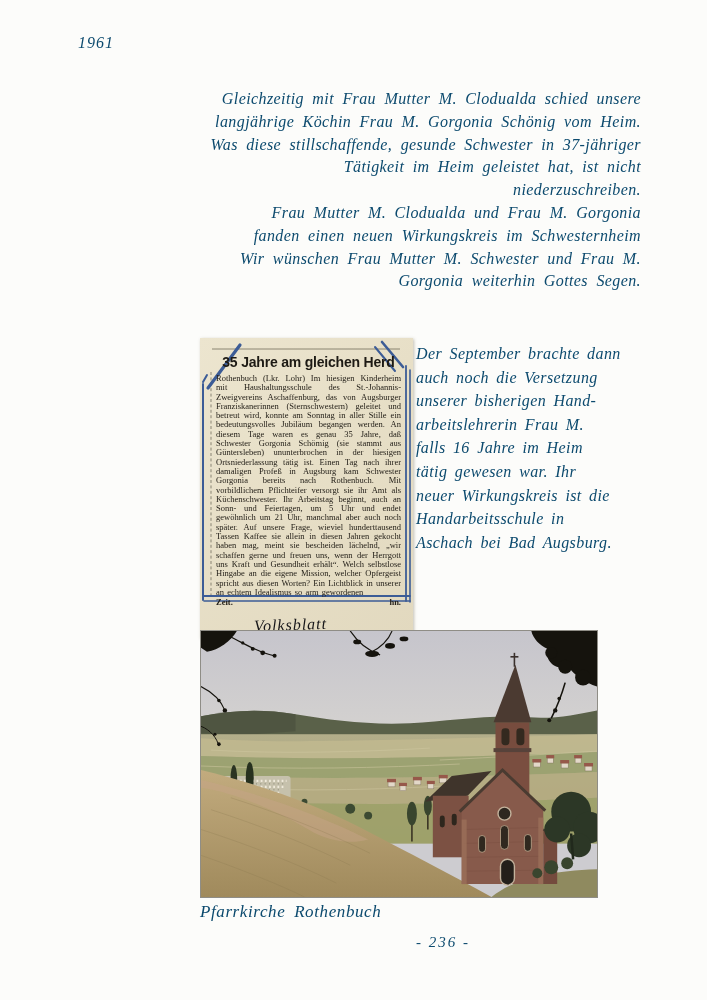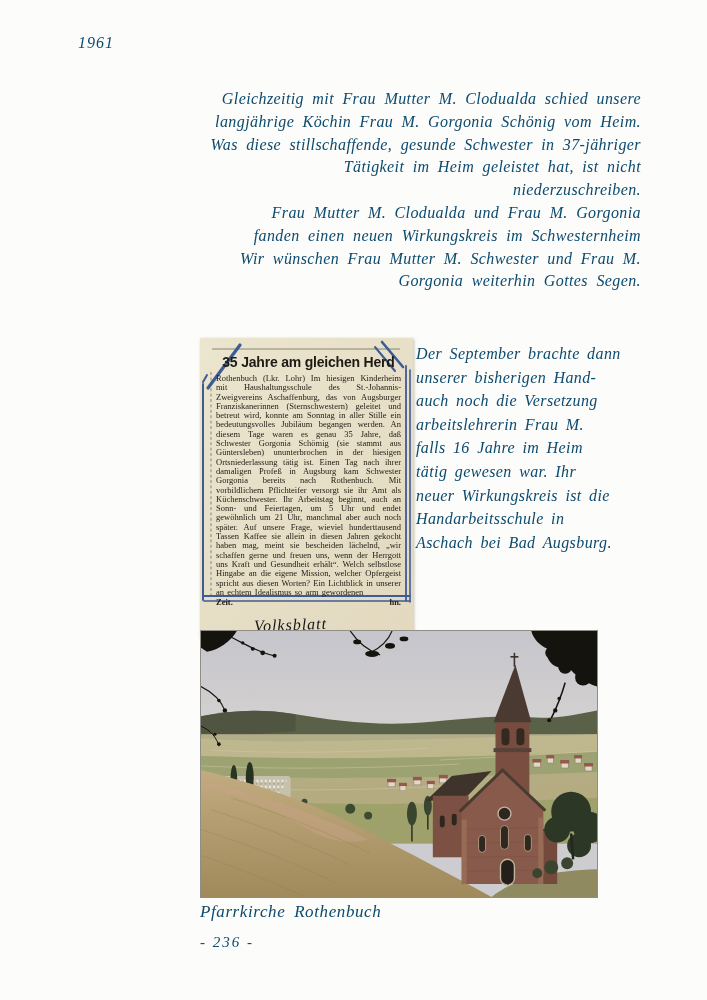--- a/index.html
+++ b/index.html
@@ -44,21 +44,21 @@
     transform:rotate(-2deg); letter-spacing:1px;
     border-bottom:1.6px solid #17171a; padding:0 4px 0 2px; background:transparent;
   }
 
   .photo {
     position:absolute; left:200px; top:630px; width:398px; height:268px;
     border:1px solid #8f8d86; background:#cdccd0;
   }
   .photo svg { display:block; }
   .caption { position:absolute; left:200px; top:902px; font-size:17px; letter-spacing:.6px; word-spacing:4px; }
-  .pagenum { position:absolute; left:200px; top:934px; width:270px; text-align:left; font-size:15px; letter-spacing:2px; }
+  .pagenum { position:absolute; left:200px; top:934px; width:270px; text-align:right; font-size:15px; letter-spacing:2px; }
 </style>
 </head>
 <body>
 
 <div class="page">
 
   <div class="year hw">1961</div>
 
   <div class="main-text hw">
       <div>Gleichzeitig mit Frau Mutter M. Clodualda schied unsere</div>
@@ -97,22 +97,22 @@
       <div class="clip-lastline">
         <span>Zeit.</span>
         <span>hn.</span>
       </div>
     </div>
     <div class="clip-annotation hw">Volksblatt</div>
   </div>
 
   <div class="side-text hw">
       <div>Der September brachte dann</div>
+      <div>auch noch die Versetzung</div>
       <div>unserer bisherigen Hand-</div>
-      <div>auch noch die Versetzung</div>
       <div>arbeitslehrerin Frau M.</div>
       <div>falls 16 Jahre im Heim</div>
       <div>tätig gewesen war. Ihr</div>
       <div>neuer Wirkungskreis ist die</div>
       <div>Handarbeitsschule in</div>
       <div>Aschach bei Bad Augsburg.</div>
     </div>
 
   <div class="photo">
     <svg width="396" height="266" viewBox="0 0 398 268" preserveAspectRatio="none">

